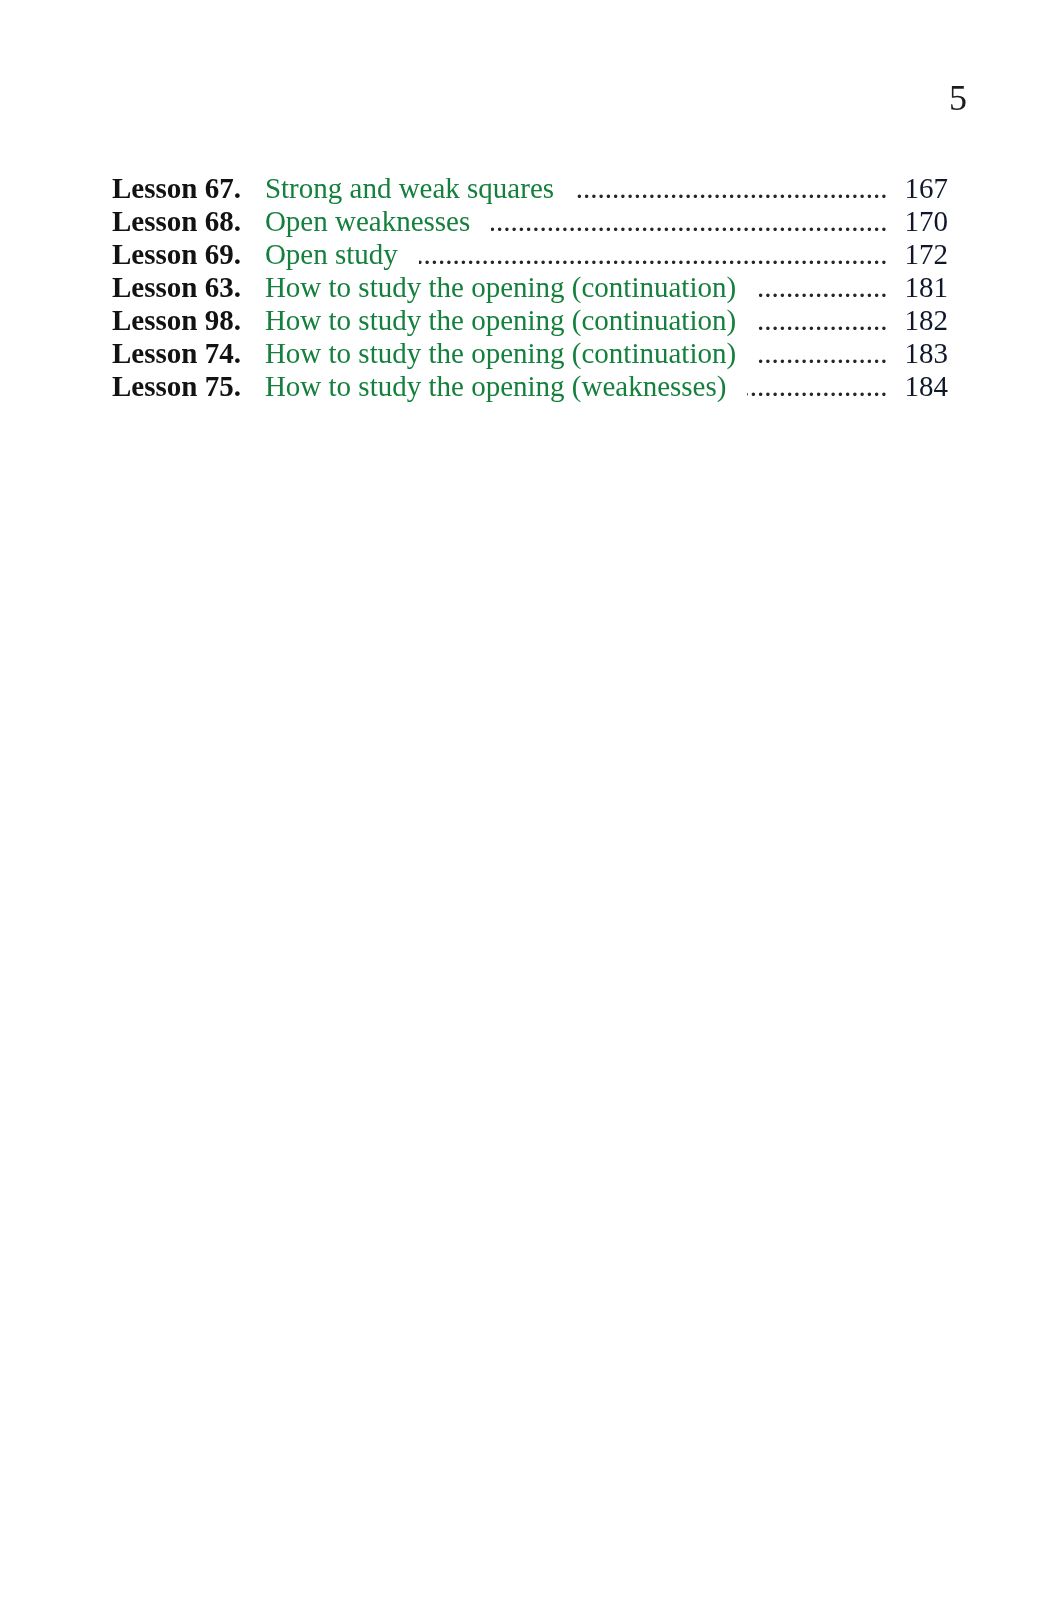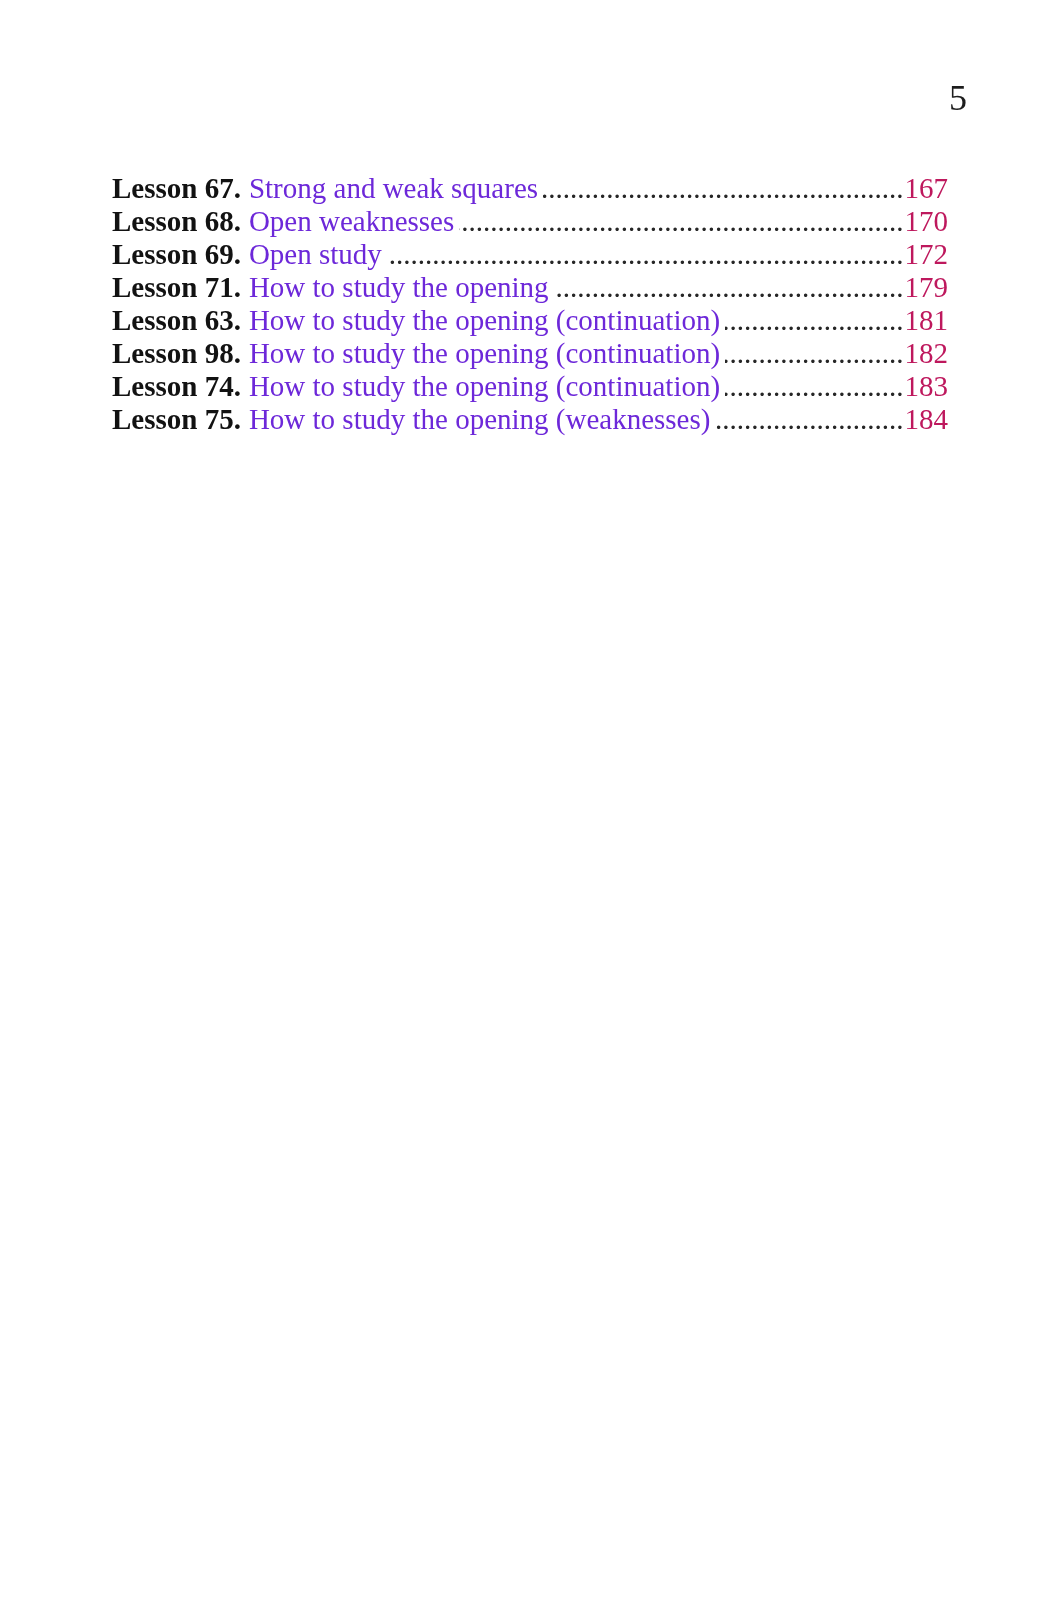--- a/index.html
+++ b/index.html
@@ -34,47 +34,48 @@
     left: 112px;
     right: 116px;
   }
   .toc-row {
     display: flex;
     align-items: baseline;
     height: 33px;
     font-size: 29px;
     line-height: 33px;
     white-space: nowrap;
+    gap: 16px;
   }
   .lesson-label {
     font-weight: bold;
     color: #121212;
     margin-right: 8px;
     flex: 0 0 auto;
   }
   .lesson-title {
-    color: #6d28d9;
+    color: #15803d;
     flex: 0 0 auto;
   }
   .leader {
     flex: 1 1 auto;
     overflow: hidden;
     white-space: nowrap;
     direction: rtl;
     margin-left: 5px;
     margin-right: 1px;
     color: #262626;
     min-width: 0;
   }
   .leader::after {
     content: "................................................................................................................................";
   }
   .page-ref {
     flex: 0 0 auto;
-    color: #be185d;
+    color: #0f172a;
   }
 </style>
 </head>
 <body>
 
 <div class="page">
   <span class="page-number">5</span>
 
   <div class="toc" id="toc">
   <div class="toc-row">
@@ -92,26 +93,20 @@
   </div>
 
   <div class="toc-row">
     <span class="lesson-label">Lesson 69.</span>
     <span class="lesson-title">Open study</span>
     <span class="leader"></span>
     <span class="page-ref">172</span>
   </div>
 
 
-  <div class="toc-row">
-    <span class="lesson-label">Lesson 71.</span>
-    <span class="lesson-title">How to study the opening</span>
-    <span class="leader"></span>
-    <span class="page-ref">179</span>
-  </div>
 
   <div class="toc-row">
     <span class="lesson-label">Lesson 63.</span>
     <span class="lesson-title">How to study the opening (continuation)</span>
     <span class="leader"></span>
     <span class="page-ref">181</span>
   </div>
 
   <div class="toc-row">
     <span class="lesson-label">Lesson 98.</span>

